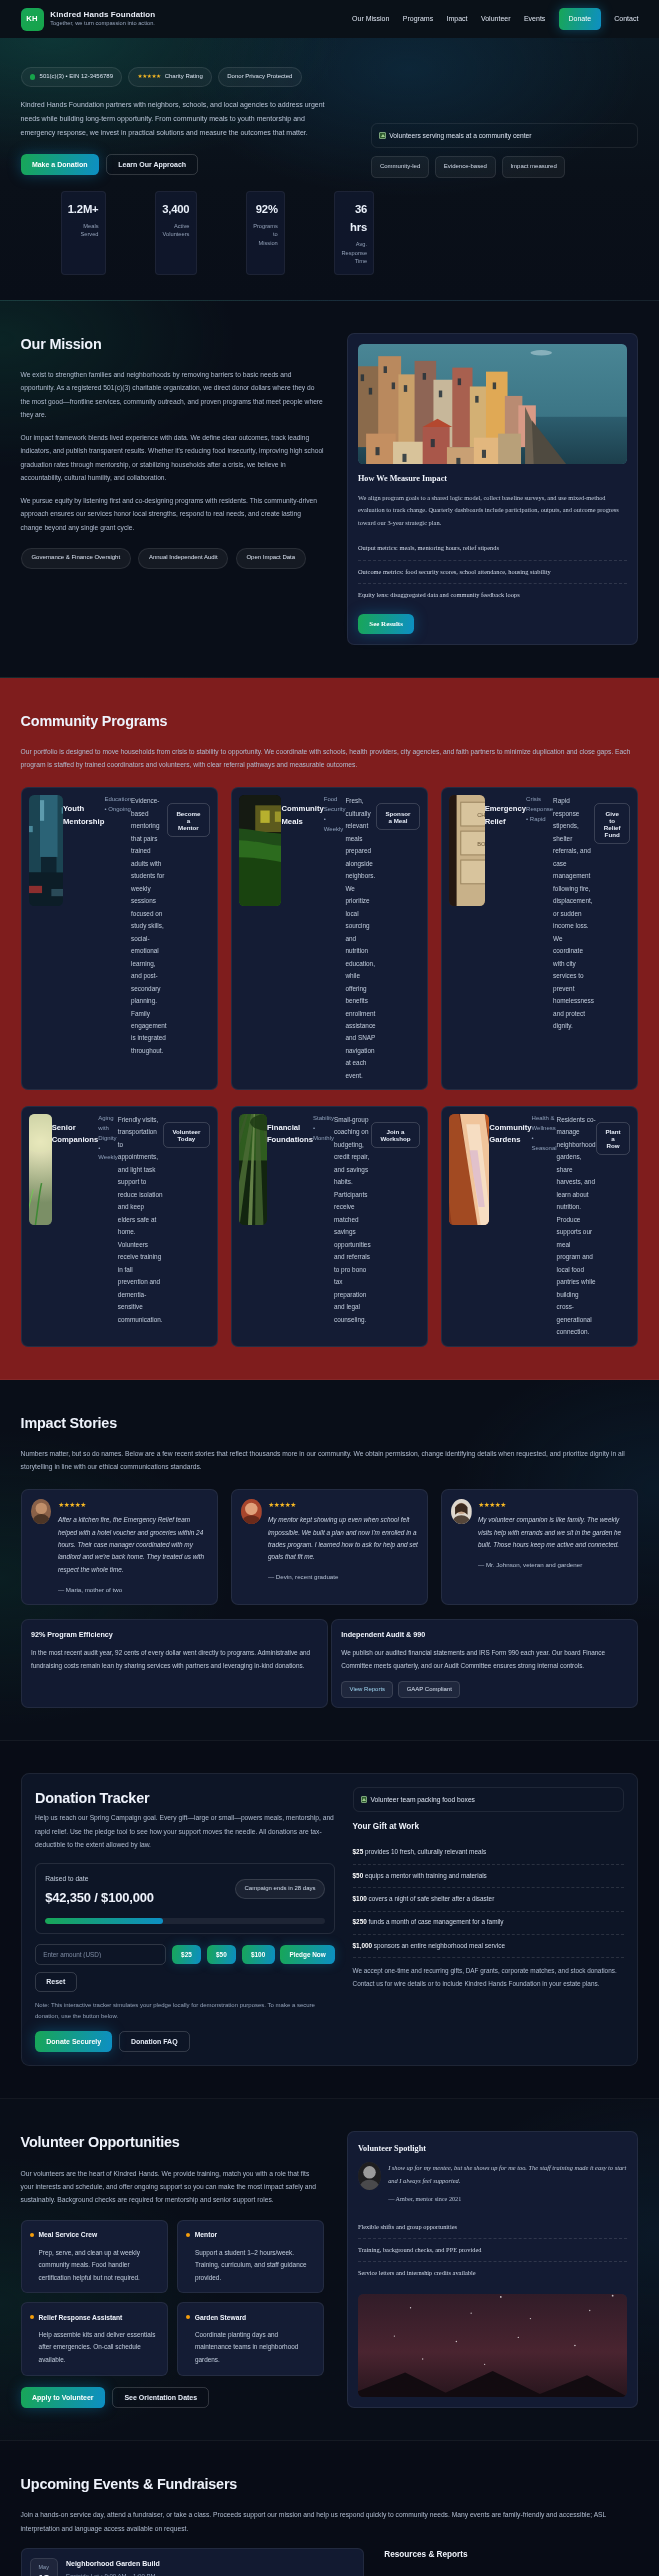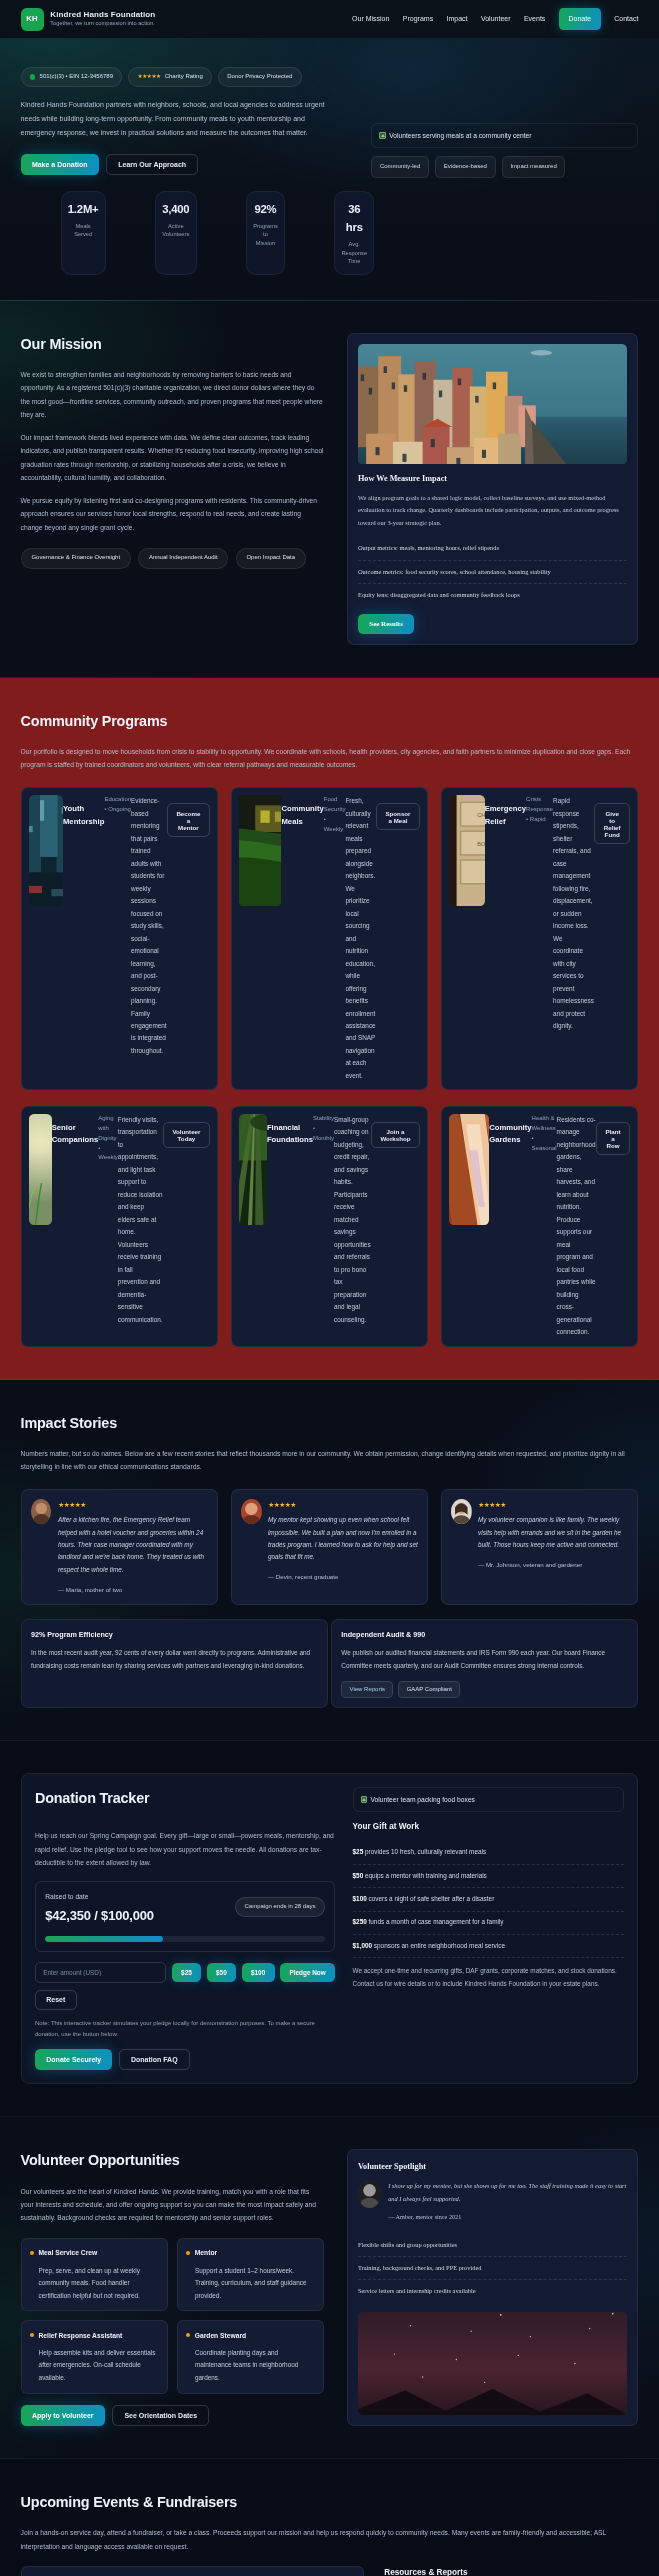--- a/index.html
+++ b/index.html
@@ -77,21 +77,21 @@
   .btn-ghost {
     background: transparent; color: #e6ecf7;
     border: 0.5px solid rgba(255,255,255,.16); padding: 6.2px 11.3px;
     border-radius: 5.2px; font-size: 7px; font-weight: bold;
     cursor: pointer; font-family: inherit;
   }
   .stats-row { display: flex; gap: 9.3px; margin-top: 15.5px; }
   .stat-card {
     flex: 1; background: rgba(18,26,48,.75);
     border: 0.5px solid rgba(255,255,255,.06);
-    border-radius: 10px; padding: 8.2px 6.2px; text-align: center; margin-left: 40px;
+    border-radius: 4px; padding: 8.2px 6.2px; text-align: right; margin-left: 40px;
   }
   .stat-value { font-size: 11.3px; font-weight: bold; color: #eaf0fa; letter-spacing: -0.2px;}
   .stat-label { font-size: 5.7px; color: #93a1b8; margin-top: 3.1px; line-height: 1.5; }
   .hero-right { flex: 1; padding-top: 25px; }
   .broken-img {
     border: 0.5px solid rgba(255,255,255,.08); border-radius: 6.2px;
     padding: 5.7px 7.2px; font-size: 6.7px; color: #dbe3f0;
     display: flex; align-items: center; gap: 3.1px;
   }
   .img-glyph {
@@ -679,21 +679,21 @@
         <button class="mini-btn">View Reports</button>
         <button class="mini-btn plain">GAAP Compliant</button>
       </div>
     </div>
   </div>
 </section>
 
 <section class="section sec-donate">
   <div class="donate-wrap">
     <div style="flex:1.05">
-      <h2 class="sec-title" style="margin-bottom:18px">Donation Tracker</h2>
+      <h2 class="sec-title" style="margin-bottom:0">Donation Tracker</h2>
       <p class="sec-lede">Help us reach our Spring Campaign goal. Every gift—large or small—powers meals, mentorship, and rapid relief. Use the pledge tool to see how your support moves the needle. All donations are tax-deductible to the extent allowed by law.</p>
 
       <div class="tracker-box">
         <div class="raised-label">Raised to date</div>
         <div class="raised-amt">$42,350 / $100,000</div>
         <div class="campaign-pill">Campaign ends in  28  days</div>
         <div class="progress-track">
           <div class="progress-fill" style="width: 42%;"></div>
         </div>
       </div>

